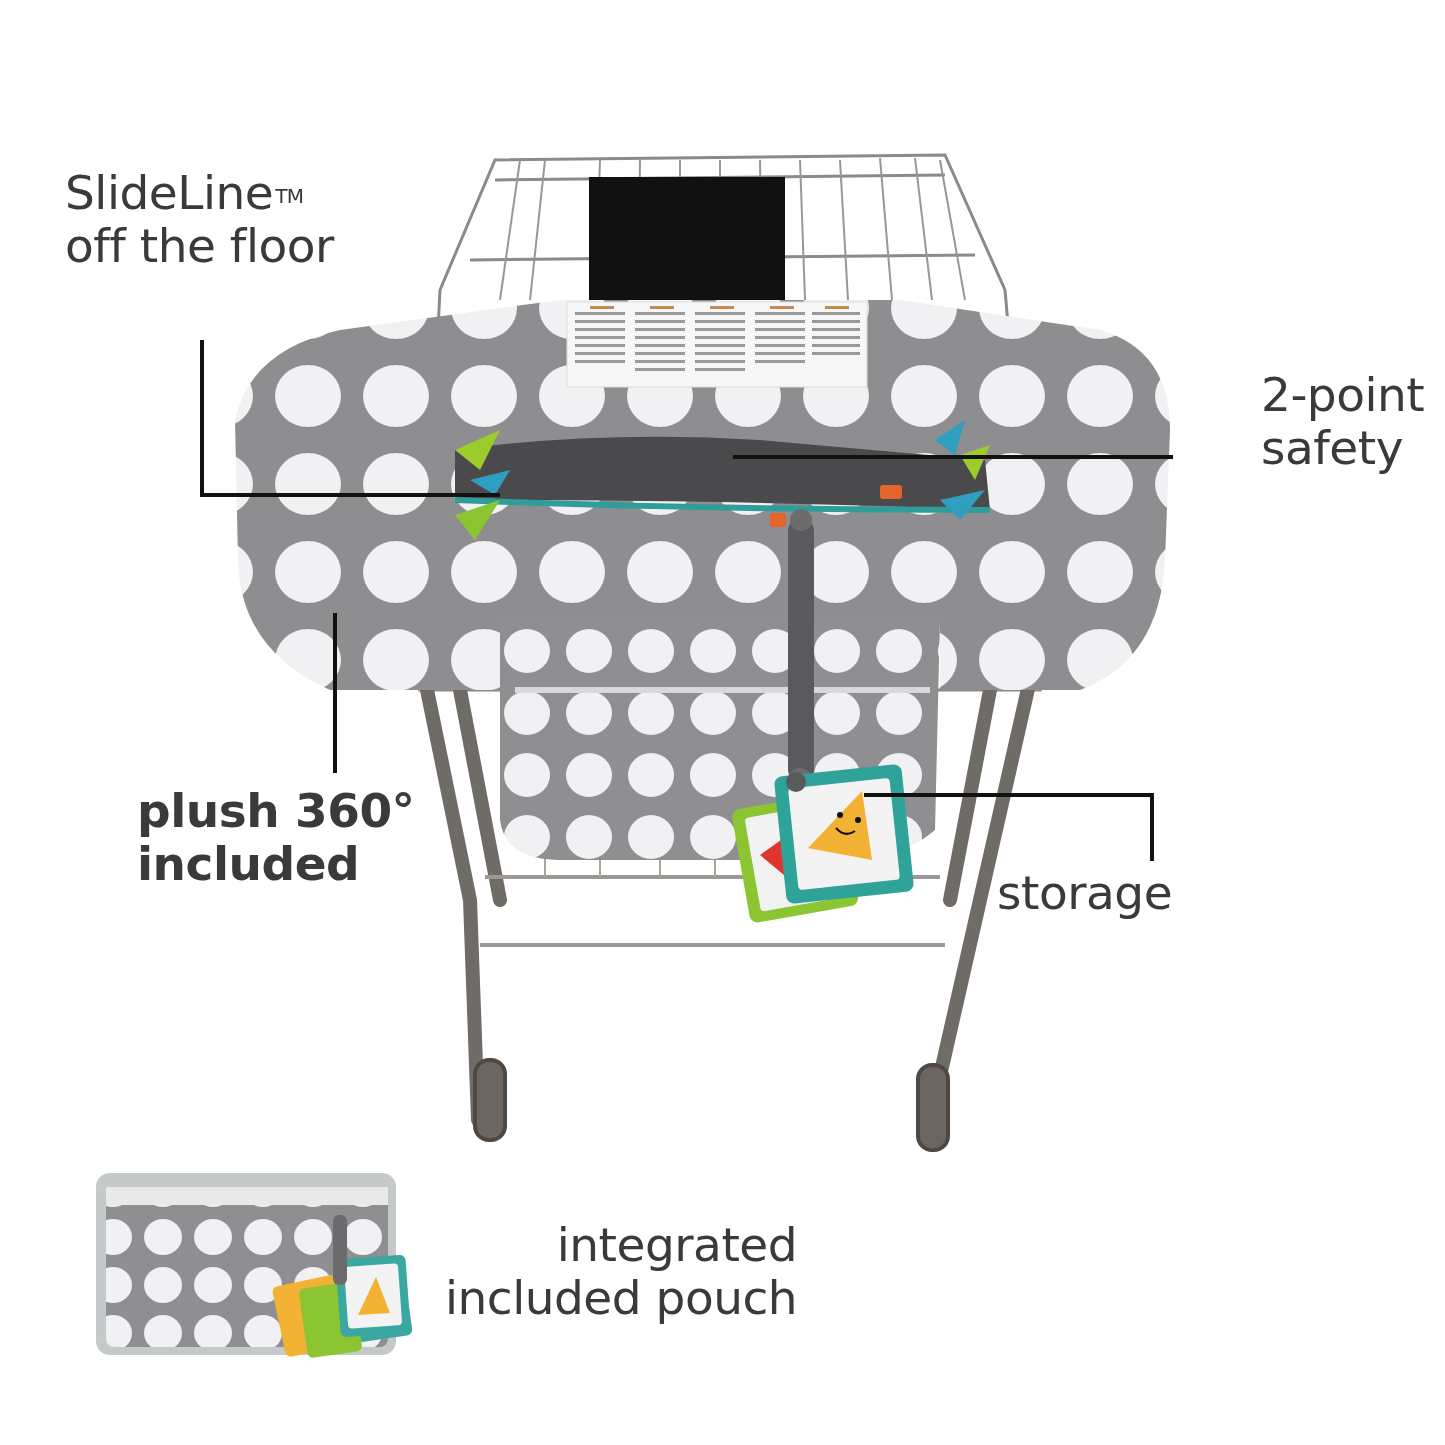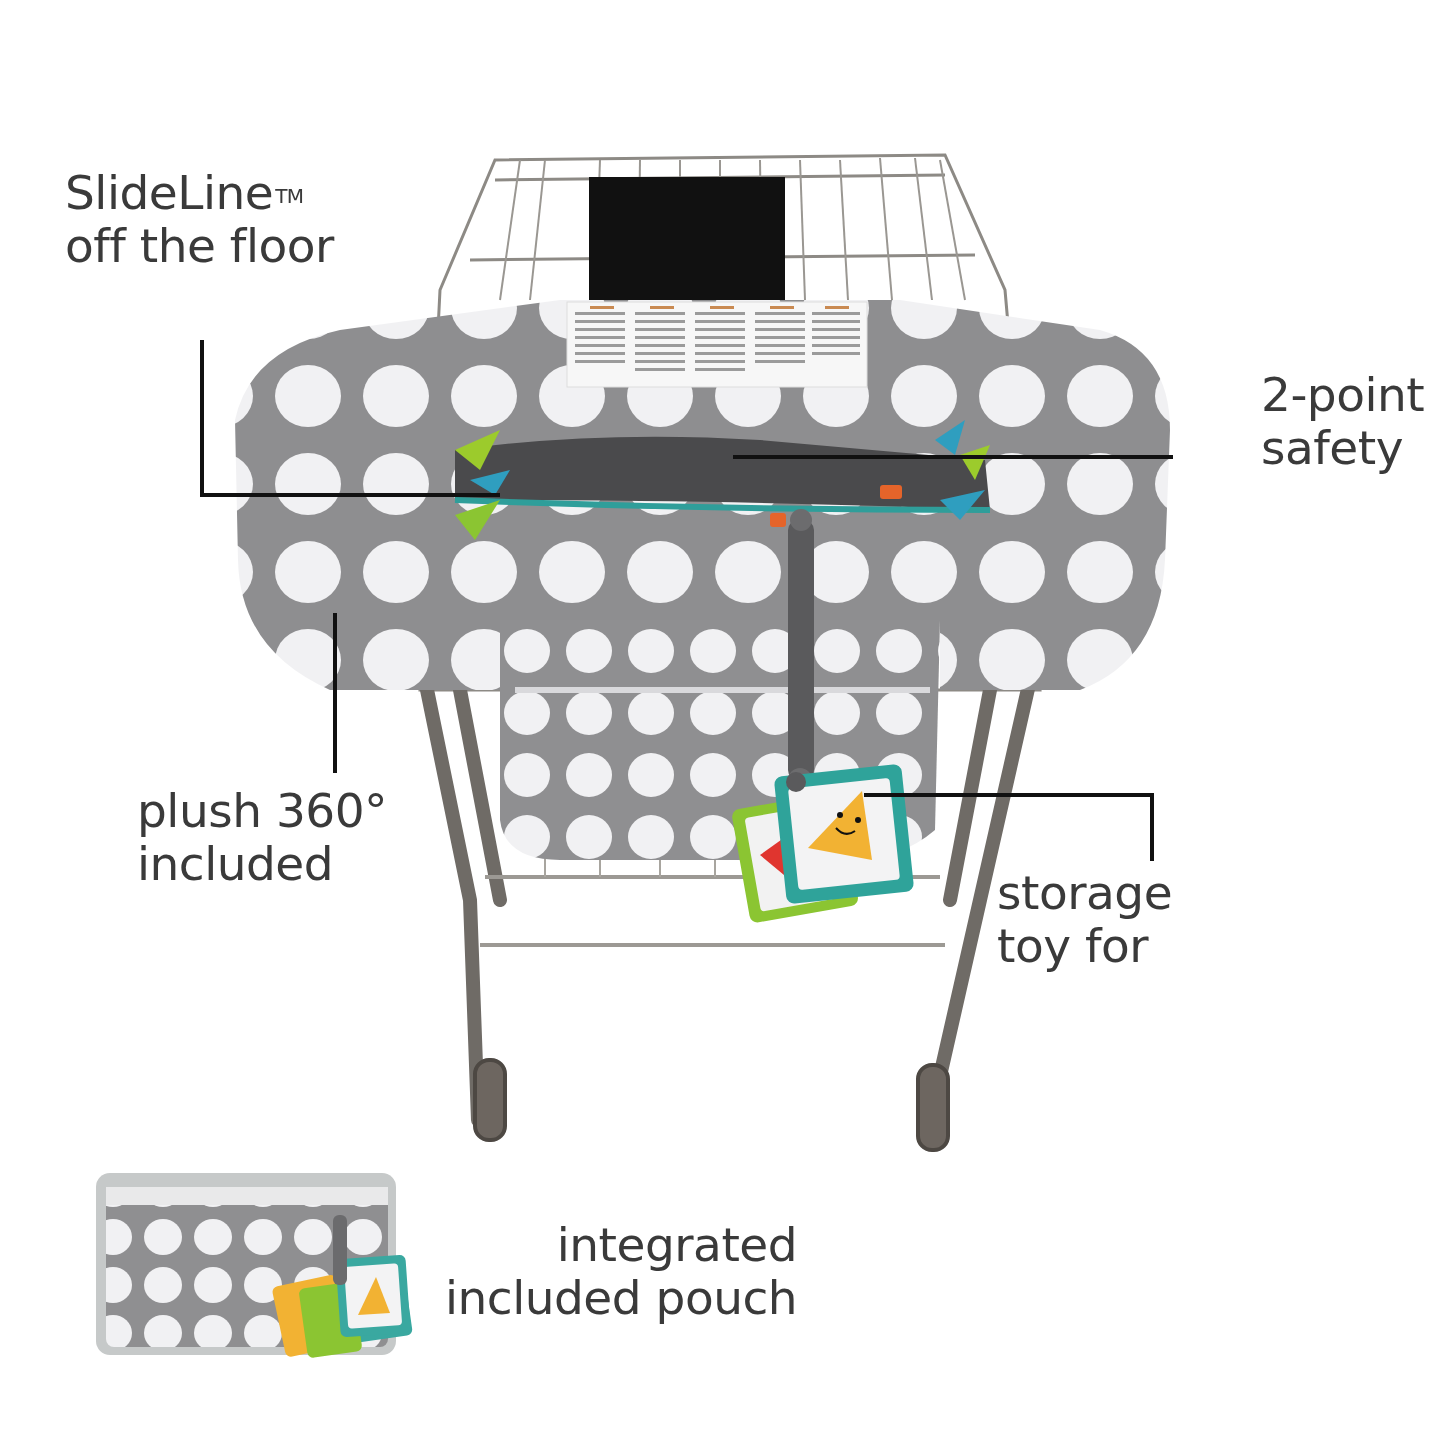--- a/index.html
+++ b/index.html
@@ -190,26 +190,25 @@
 <div class="label" style="left:65px;top:148px;margin-top:18px;">
   <div><span>SlideLine</span><span class="tm">TM</span></div>
   <div>off the floor</div>
 </div>
 
 <div class="label" style="left:1261px;top:368px;">
   <div>2-point</div>
   <div>safety</div>
 </div>
 
-<div class="label" style="left:137px;top:784px;">
+<div class="label" style="left:137px;top:784px;font-weight:bold;">
   <div>plush 360°</div>
   <div>included</div>
 </div>
 
 <div class="label" style="left:997px;top:866px;">
   <div>storage</div>
-  <div>toy for</div>
 </div>
 
 <div class="label" style="left:445px;top:1218px;text-align:right;">
   <div>integrated</div>
   <div>included pouch</div>
 </div>
 
 </body></html>

